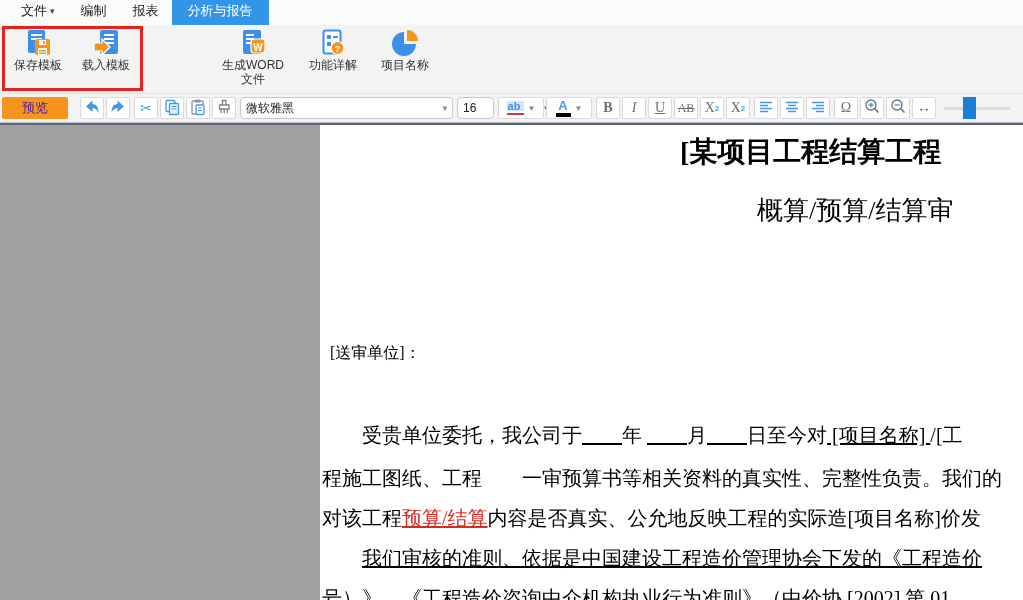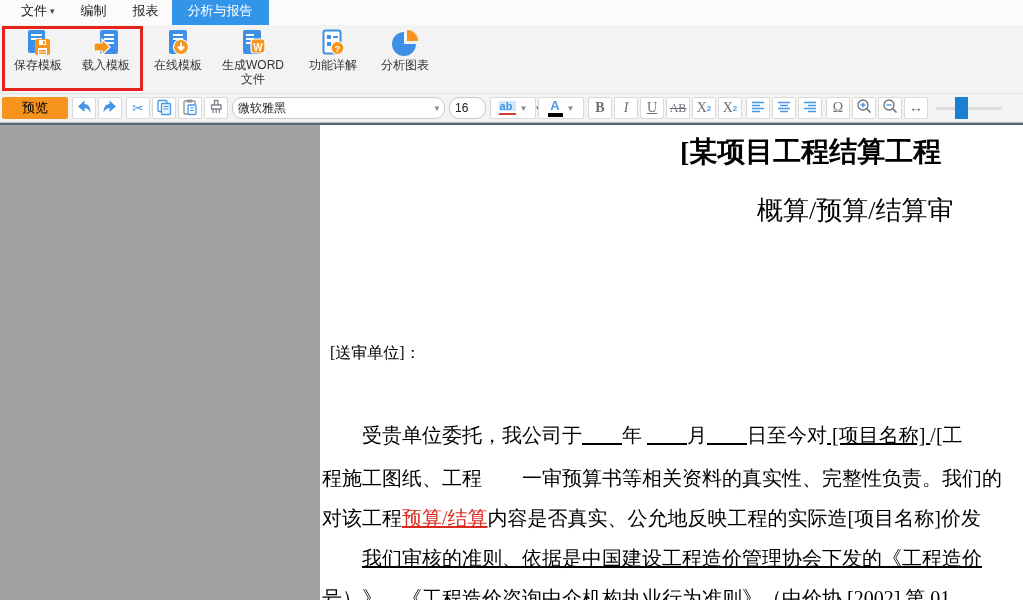--- a/index.html
+++ b/index.html
@@ -14,24 +14,24 @@
 
   
   .ribbon { height:69px; background:#f3f3f3; position:relative; border-bottom:1px solid #e2e2e2; }
   .rbtn { position:absolute; top:3px; width:66px; display:flex; flex-direction:column; align-items:center; }
   .rbtn .ricon { width:32px; height:30px; display:flex; align-items:center; justify-content:center; }
   .rbtn .rlabel { font-size:12px; color:#333; line-height:14px; text-align:center; white-space:nowrap; }
   .redbox { position:absolute; left:2px; top:1px; width:141px; height:65px; border:3px solid #e4231d; pointer-events:none; }
 
   
   .toolbar { height:28px; background:#f3f3f3; display:flex; align-items:center; padding-left:2px; }
-  .preview-btn { width:66px; height:22px; background:#f7941d; color:#000000; font-size:13px; display:flex; align-items:center; justify-content:center; border-radius:2px; margin-right:4px; }
+  .preview-btn { width:66px; height:22px; background:#f7941d; color:#4c1d95; font-size:13px; display:flex; align-items:center; justify-content:center; border-radius:2px; margin-right:12px; }
   .tbtn { width:24px; height:22px; background:#fff; border:1px solid #d9d9d9; border-radius:2px; display:flex; align-items:center; justify-content:center; margin-right:2px; font-size:13px; color:#6b7076; position:relative; }
   .tbtn.gap { margin-right:4px; }
-  .combo { height:22px; background:#fff; border:1px solid #c9c9c9; border-radius:10px; display:flex; align-items:center; font-size:12px; color:#222; padding:0 3px 0 5px; margin-right:4px; }
+  .combo { height:22px; background:#fff; border:1px solid #c9c9c9; border-radius:4px; display:flex; align-items:center; font-size:12px; color:#222; padding:0 3px 0 5px; margin-right:4px; }
   .combo .spacer { flex:1; }
   .combo .caret, .tbtn .caret { font-size:8px; color:#888; margin-left:4px; }
   .letter { font-family:"Liberation Serif",serif; font-size:14px; color:#6b7076; }
   .ab-label { font-size:11px; font-weight:bold; color:#4596e8; background:#cfe6fb; line-height:10px; padding:0 1px; display:block; }
   .ab-line { display:block; width:17px; height:2px; background:#d03a30; margin-top:2px; transform:skewX(-30deg); }
   .a-label { font-size:13px; font-weight:bold; color:#4596e8; line-height:12px; display:block; text-align:center; }
   .a-bar { display:block; width:15px; height:4px; background:#000; margin-top:1px; }
   .subsup { position:relative; }
   .subsup .mark { font-size:8px; color:#4596e8; font-weight:bold; }
   .strike { text-decoration:line-through; font-size:12px; }
@@ -101,32 +101,20 @@
         <rect x="9" y="2" width="18" height="24" rx="2" fill="#3d8fe8"></rect>
         <rect x="13" y="6" width="10" height="2" fill="#fff"></rect>
         <rect x="13" y="10" width="10" height="2" fill="#fff"></rect>
         <rect x="13" y="14" width="10" height="2" fill="#fff"></rect>
         <path d="M3 15 L11 15 L11 11 L19 19 L11 27 L11 23 L3 23 Z" fill="#f7941d" stroke="#fff" stroke-width="1.2"></path>
       </svg>
     </span>
     <span class="rlabel">载入模板</span>
   </div>
 
-  <div class="rbtn" style="left:145px;">
-    <span class="ricon">
-      <svg width="30" height="30" viewBox="0 0 30 30">
-        <rect x="6" y="2" width="18" height="24" rx="2" fill="#3d8fe8"></rect>
-        <rect x="10" y="6" width="10" height="2" fill="#fff"></rect>
-        <rect x="10" y="10" width="10" height="2" fill="#fff"></rect>
-        <circle cx="18" cy="19" r="7.5" fill="#f7941d" stroke="#fff" stroke-width="1.2"></circle>
-        <path d="M18 14.5 L18 21 M15 18.5 L18 22 L21 18.5" stroke="#fff" stroke-width="2" fill="none"></path>
-      </svg>
-    </span>
-    <span class="rlabel">在线模板</span>
-  </div>
 
   <div class="rbtn" style="left:218px; width:70px;">
     <span class="ricon">
       <svg width="30" height="30" viewBox="0 0 30 30">
         <rect x="5" y="2" width="18" height="24" rx="2" fill="#3d8fe8"></rect>
         <rect x="8" y="6" width="8" height="2" fill="#fff"></rect>
         <rect x="8" y="10" width="8" height="2" fill="#fff"></rect>
         <rect x="8" y="14" width="6" height="2" fill="#fff"></rect>
         <rect x="13" y="11" width="14" height="14" rx="3" fill="#f7941d" stroke="#fff" stroke-width="1.2"></rect>
         <text x="20" y="22.5" font-size="10" font-weight="bold" fill="#fff" text-anchor="middle" font-family="Liberation Sans,sans-serif">W</text>
@@ -151,21 +139,21 @@
     <span class="rlabel">功能详解</span>
   </div>
 
   <div class="rbtn" style="left:372px;">
     <span class="ricon">
       <svg width="30" height="30" viewBox="0 0 30 30">
         <path d="M14 4 A12 12 0 1 0 26 16 L14 16 Z" fill="#3d8fe8"></path>
         <path d="M17 2 A11 11 0 0 1 28 13 L17 13 Z" fill="#f7941d"></path>
       </svg>
     </span>
-    <span class="rlabel">分析图表</span>
+    <span class="rlabel">项目名称</span>
   </div>
 
   <div class="redbox"></div>
 </div>
 
 <div class="toolbar">
   <div class="preview-btn">
     <span>预览</span>
   </div>
 

